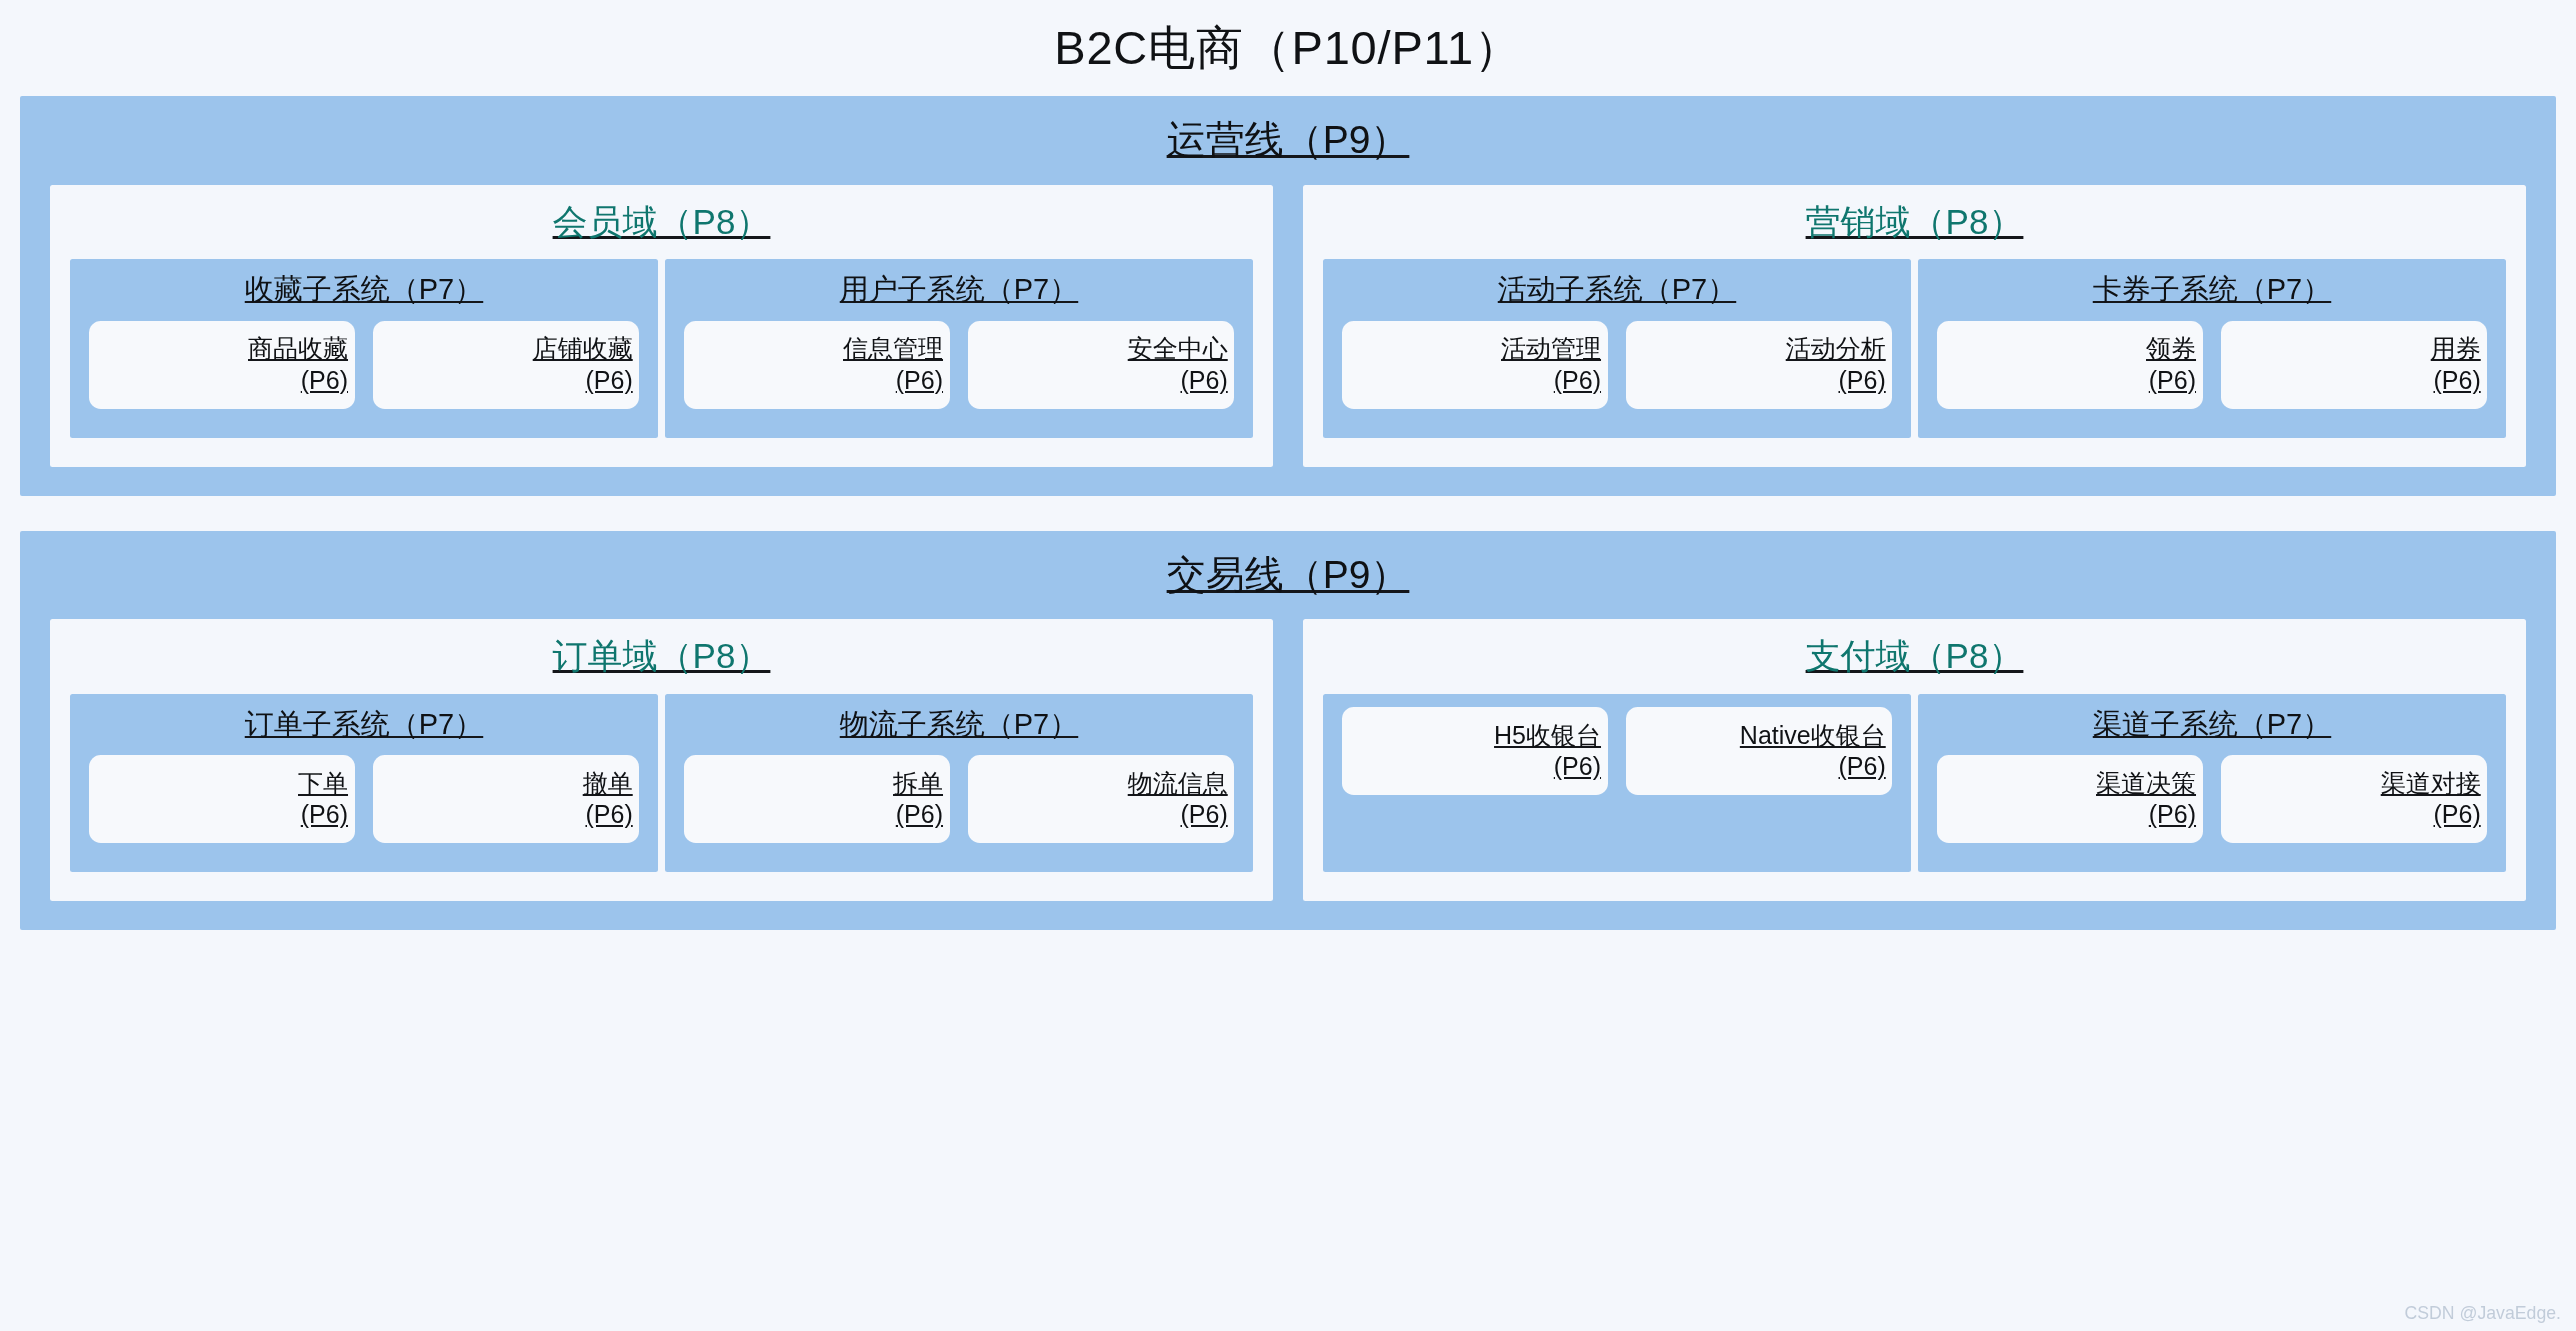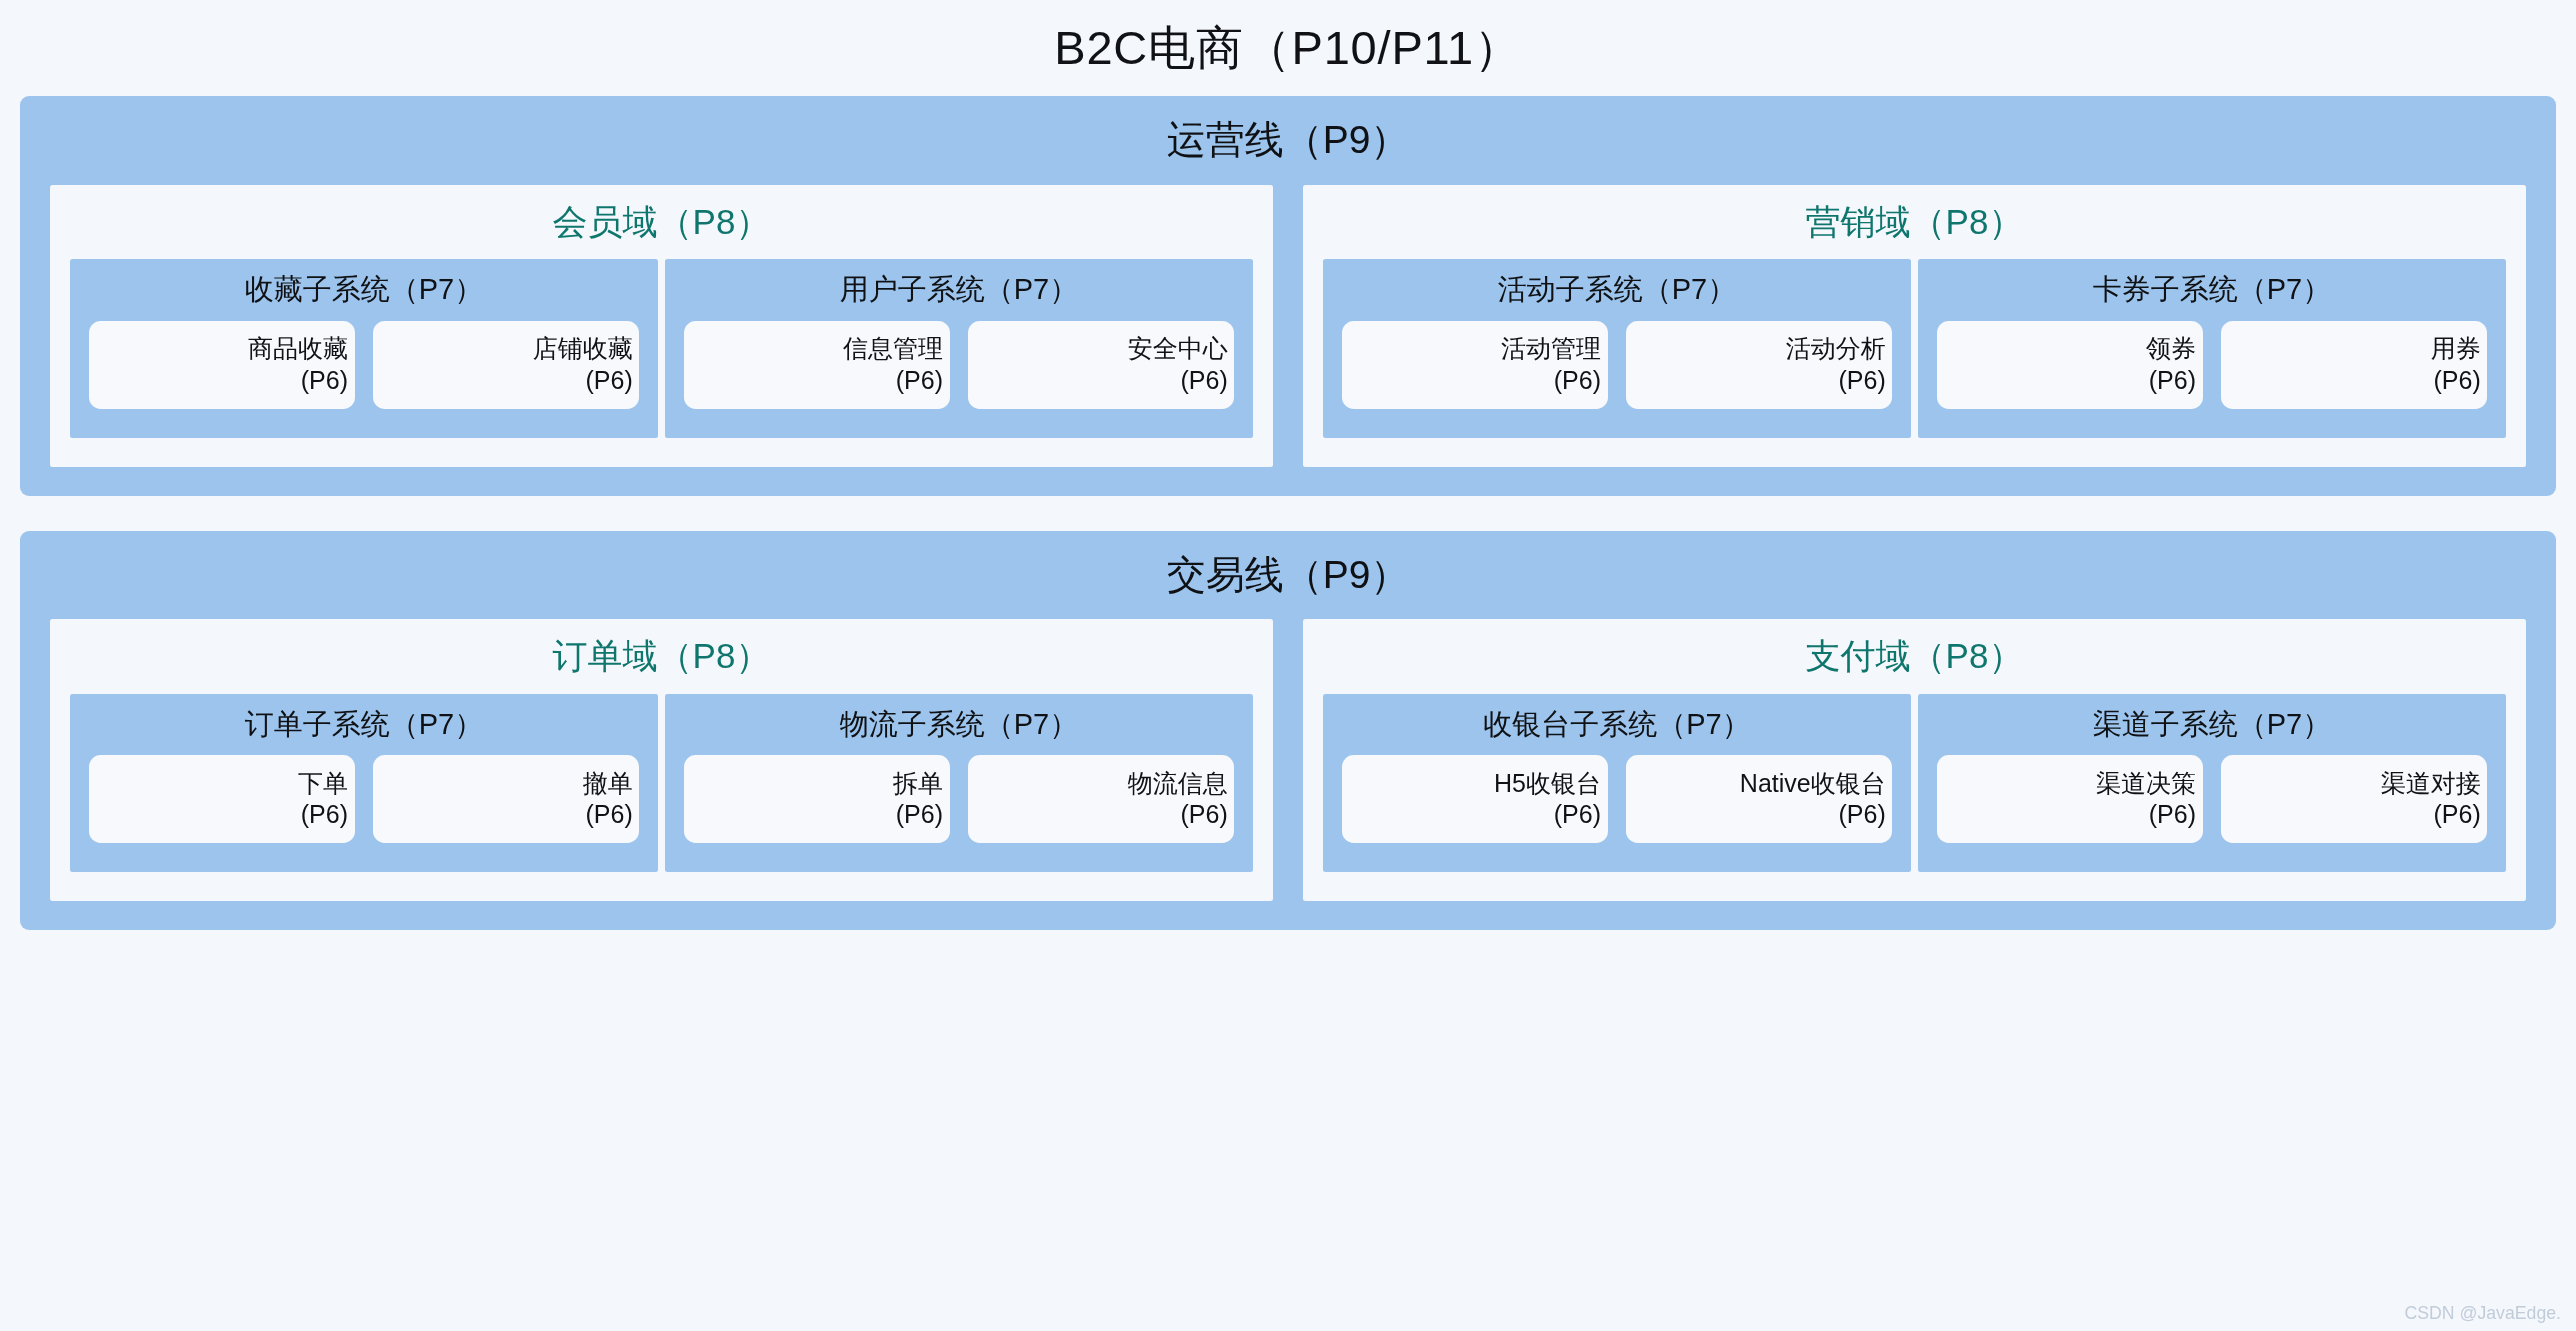--- a/index.html
+++ b/index.html
@@ -36,24 +36,25 @@
     white-space: nowrap;
   }
 
   
   .lines-wrap {
     padding: 0 20px;
     box-sizing: border-box;
   }
   .line-band {
     background: #9cc4ec;
-    border-radius: 9px;
+    border-radius: 2px;
     padding: 22px 30px 29px 30px;
     box-sizing: border-box;
     margin-bottom: 35px;
+    text-decoration: underline;
   }
   .line-band:last-child {
     margin-bottom: 0;
   }
   .line-title {
     text-align: center;
     font-size: 39px;
     line-height: 1.15;
     color: #0f1114;
     margin-bottom: 22px;
@@ -270,21 +271,20 @@
             </div>
 
           </div>
         </div>
 
         <div class="domain">
           <div class="domain-title">支付域（P8）</div>
           <div class="subsys-row">
 
             <div class="subsys">
-              <div class="subsys-title">收银台子系统（P7）</div>
               <div class="module-row">
                 <div class="module">
                   <span class="module-name">H5收银台</span>
                   <span class="module-level">(P6)</span>
                 </div>
                 <div class="module">
                   <span class="module-name">Native收银台</span>
                   <span class="module-level">(P6)</span>
                 </div>
               </div>

